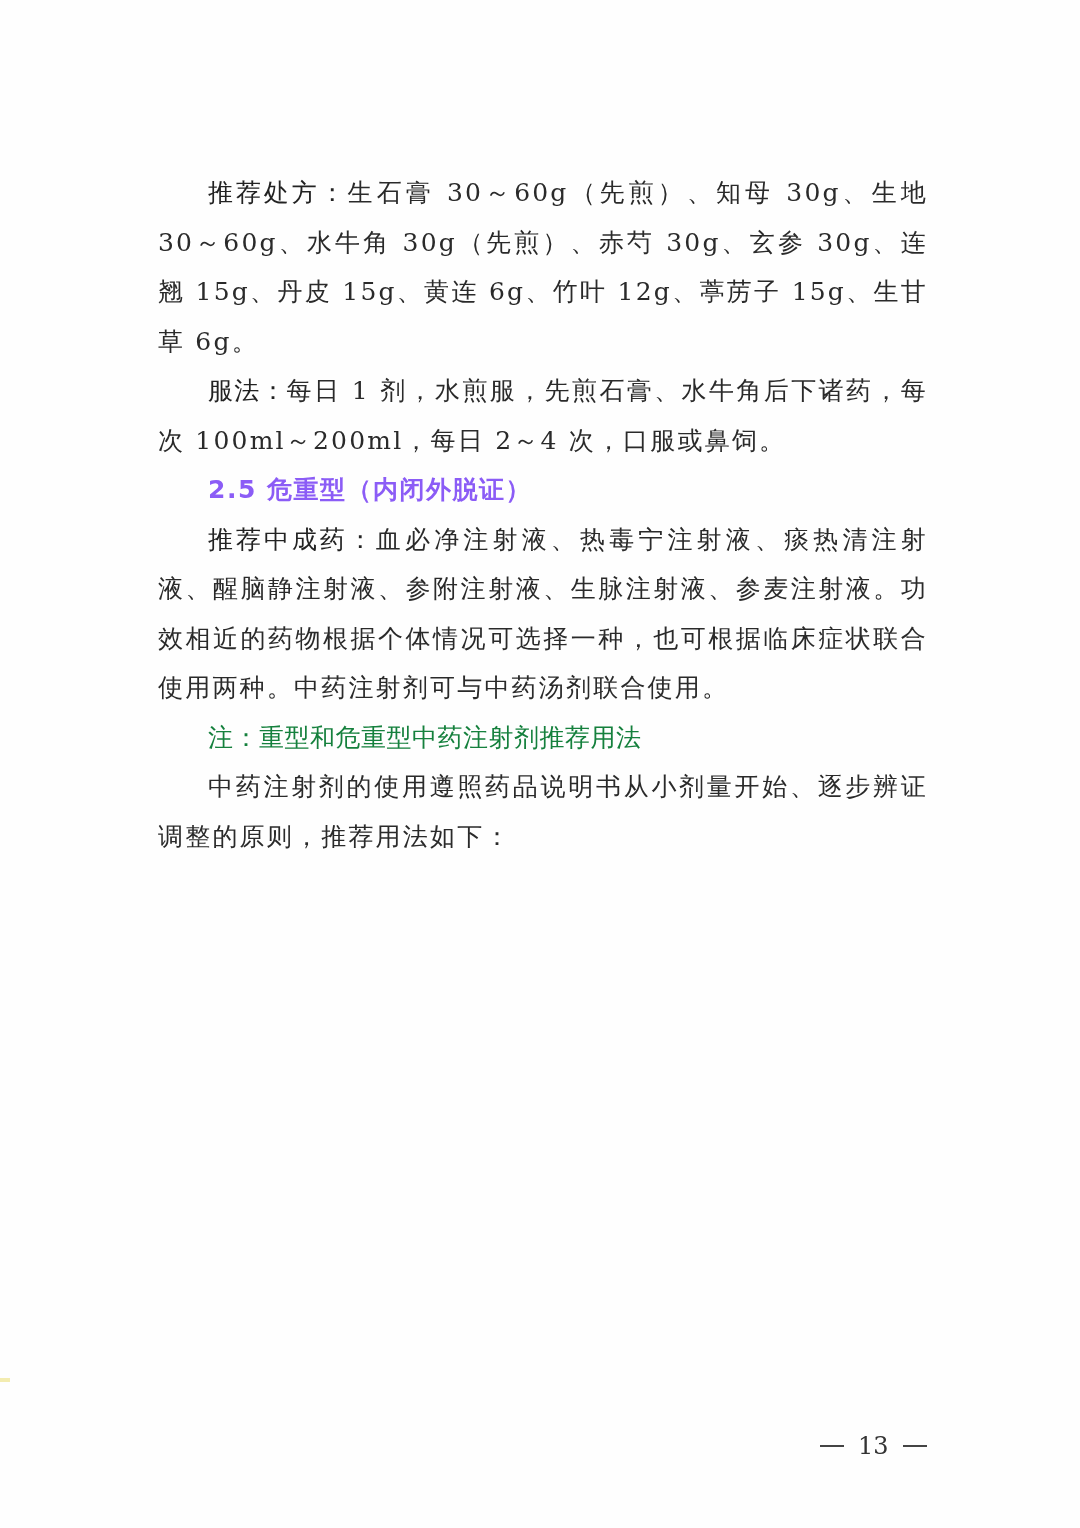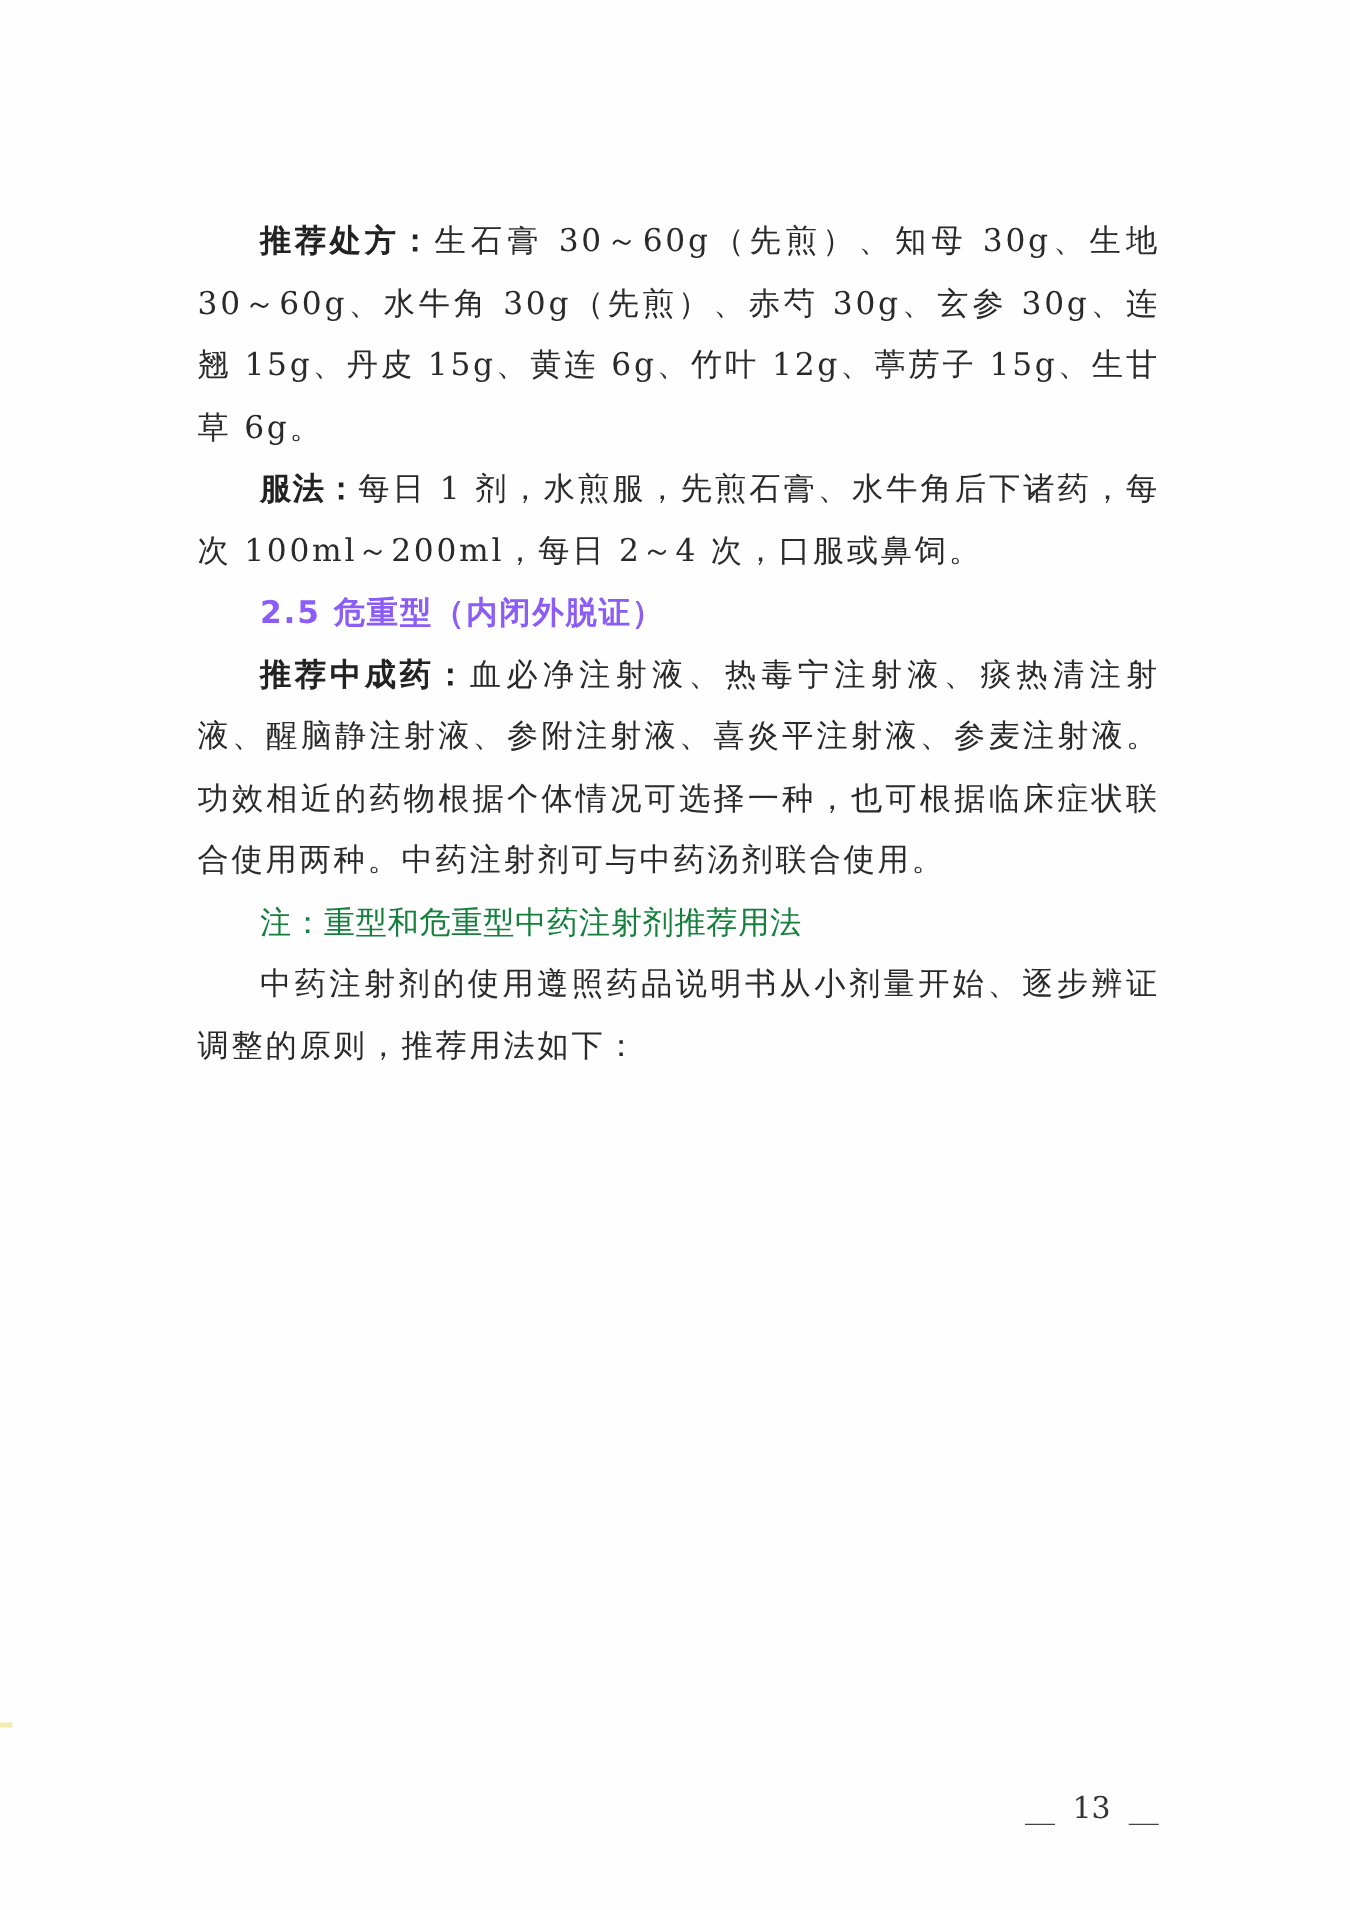--- a/index.html
+++ b/index.html
@@ -39,21 +39,21 @@
     .para {
       font-size: 25px;
       line-height: 49.5px;
       text-indent: 2em;
       letter-spacing: 2.2px;
       text-align: justify;
       margin: 0;
     }
     .label {
       font-family: "DejaVu Sans", "Liberation Sans", sans-serif;
-      font-weight: bold;
+      font-weight: normal;
       color: #222222;
       letter-spacing: 1px;
     }
     .heading {
       font-family: "DejaVu Sans", "Liberation Sans", sans-serif;
       font-weight: bold;
       font-size: 25px;
       line-height: 49.5px;
       text-indent: 2em;
       letter-spacing: 1.5px;
@@ -71,21 +71,21 @@
       color: #15803d;
     }
     .page-number {
       position: absolute;
       left: 820px;
       top: 1432px;
       width: 120px;
       font-size: 24px;
       color: #333333;
       display: flex;
-      align-items: flex-end;
+      align-items: center;
       gap: 14px;
     }
     .dash {
       display: inline-block;
       width: 24px;
       height: 1.5px;
       background: #444444;
     }
   </style>
 </head>
@@ -103,21 +103,21 @@
     <p class="para">
       <span class="label">服法：</span><span>每日 1 剂，水煎服，先煎石膏、水牛角后下诸药，每次 100ml～200ml，每日 2～4 次，口服或鼻饲。</span>
     </p>
 
 
     <p class="heading">2.5 危重型（内闭外脱证）</p>
 
 
 
     <p class="para">
-      <span class="label">推荐中成药：</span><span>血必净注射液、热毒宁注射液、痰热清注射液、醒脑静注射液、参附注射液、喜炎平注射液、参麦注射液。功效相近的药物根据个体情况可选择一种，也可根据临床症状联合使用两种。中药注射剂可与中药汤剂联合使用。</span>
+      <span class="label">推荐中成药：</span><span>血必净注射液、热毒宁注射液、痰热清注射液、醒脑静注射液、参附注射液、生脉注射液、参麦注射液。功效相近的药物根据个体情况可选择一种，也可根据临床症状联合使用两种。中药注射剂可与中药汤剂联合使用。</span>
     </p>
 
     <p class="note-heading">注：重型和危重型中药注射剂推荐用法</p>
 
     <p class="para">中药注射剂的使用遵照药品说明书从小剂量开始、逐步辨证调整的原则，推荐用法如下：</p>
 
   </div>
 
   <div class="page-number">
     <span class="dash"></span>

